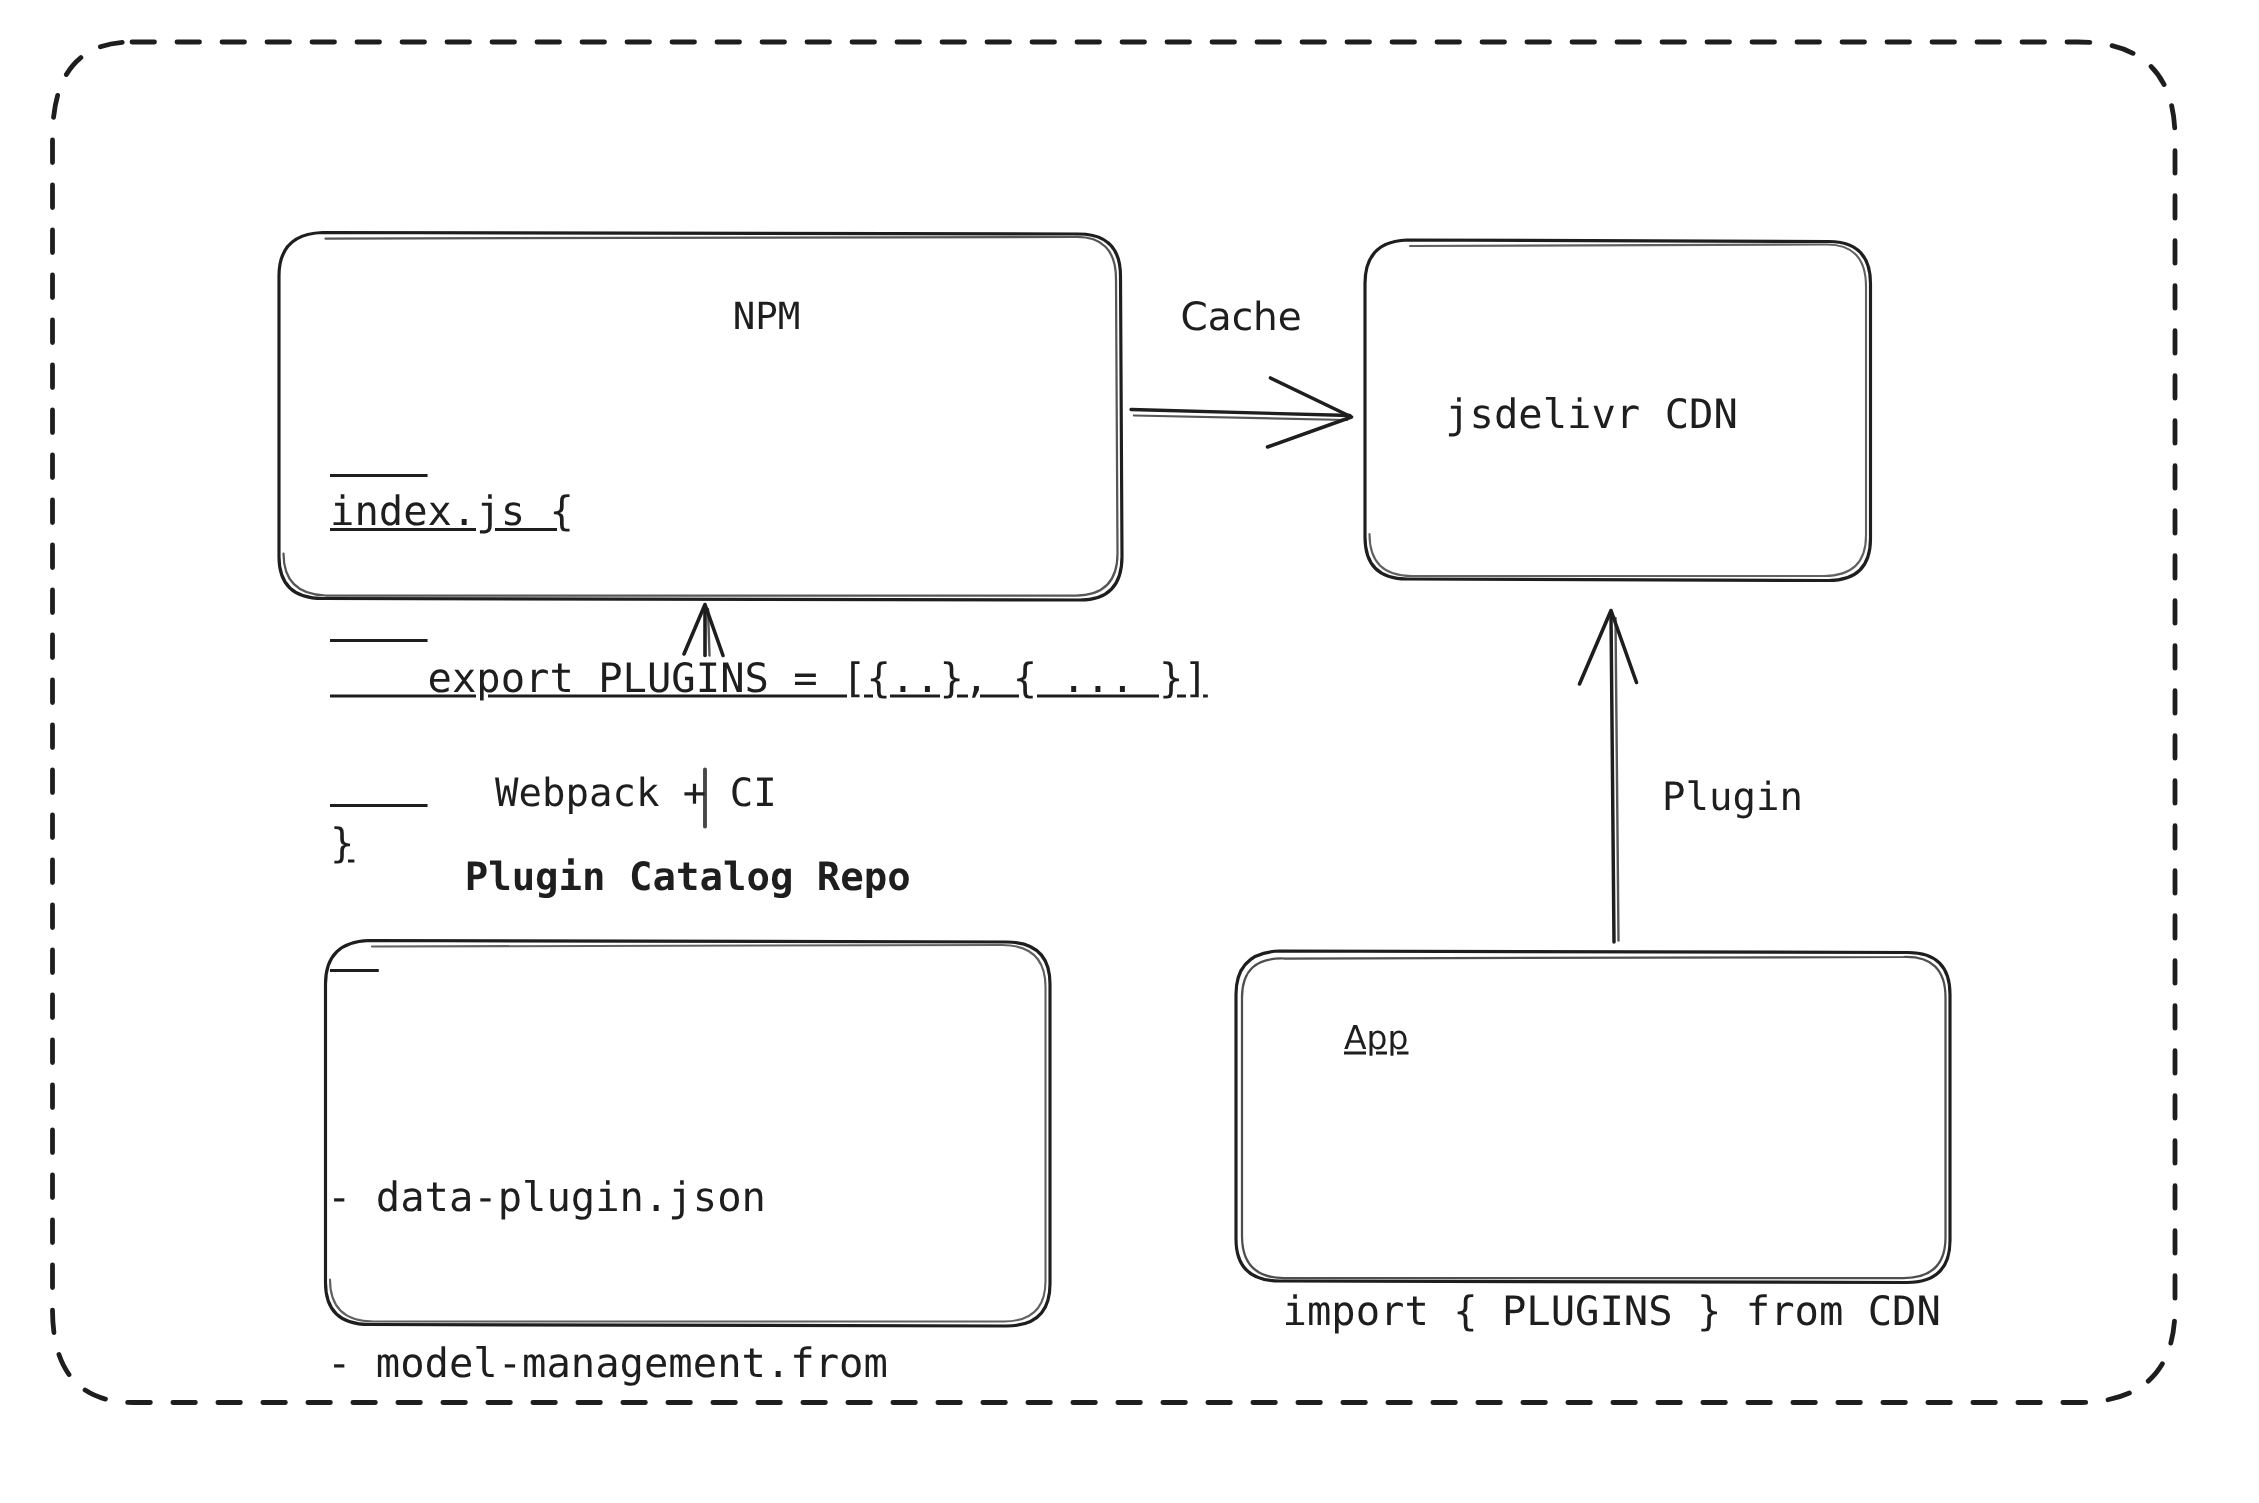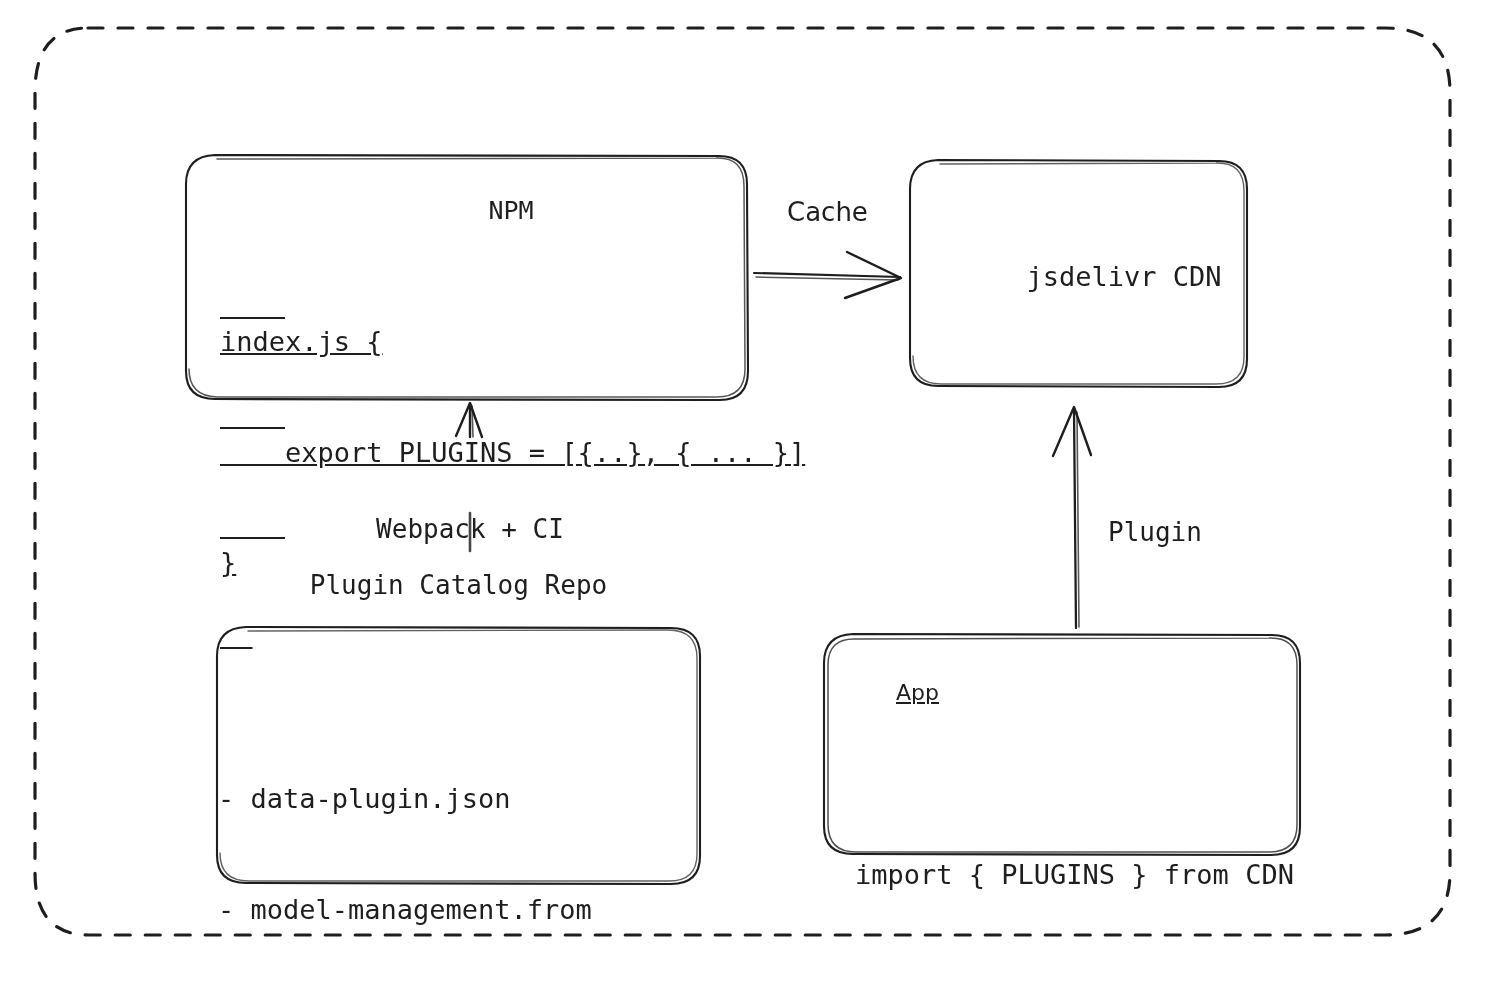--- a/index.html
+++ b/index.html
@@ -52,21 +52,21 @@
   #npm-code {
     left: 220px;
     top: 251px;
     font-size: 27px;
     line-height: 1.36;
     text-decoration: underline;
   }
 
   
   #cdn-title {
-    left: 923px;
+    left: 860px;
     top: 259px;
     width: 402px;
     text-align: center;
     font-size: 27px;
   }
 
   
   #cache-label {
     left: 787px;
     top: 195px;
@@ -74,32 +74,32 @@
   }
   #import-label {
     left: 1108px;
     top: 515px;
     font-size: 26px;
   }
   #webpack-label {
     left: 330px;
     top: 446px;
     width: 280px;
-    text-align: center;
     font-size: 26px;
     line-height: 1.28;
   }
 
   
   #repo-title {
     left: 217px;
     top: 568px;
     width: 483px;
     text-align: center;
     font-size: 26px;
+    font-weight: bold;
   }
   #repo-list {
     left: 218px;
     top: 705px;
     font-size: 27px;
     line-height: 1.38;
   }
 
   
   #app-title {

